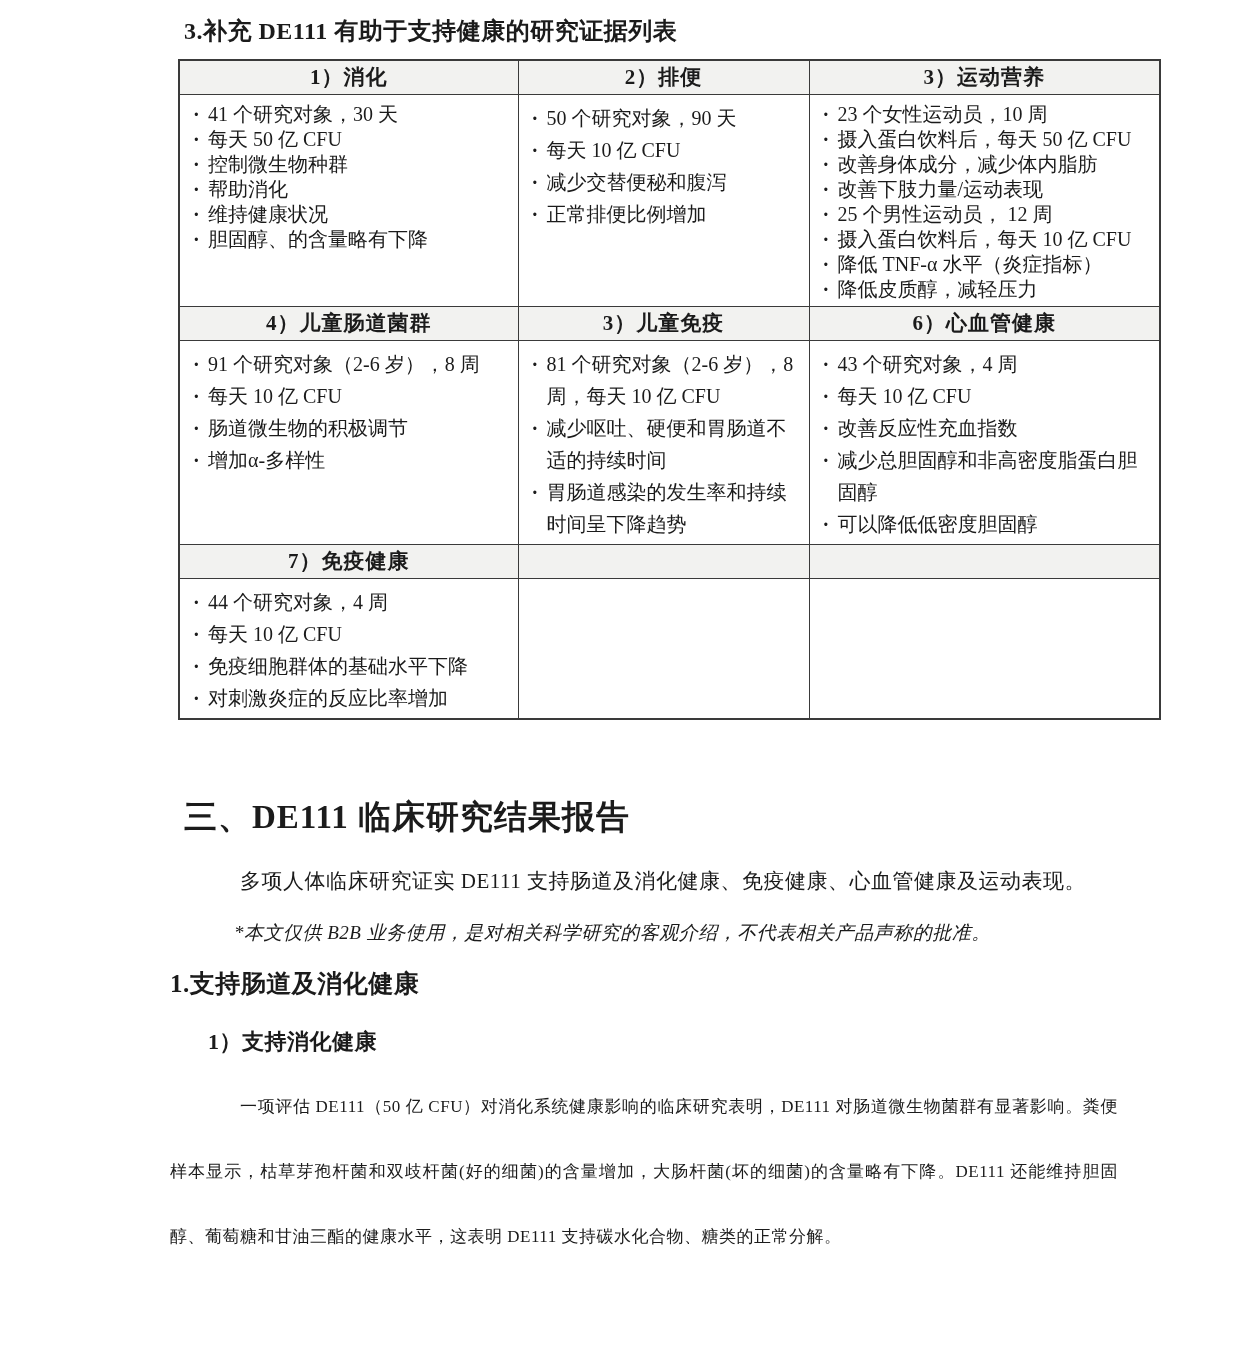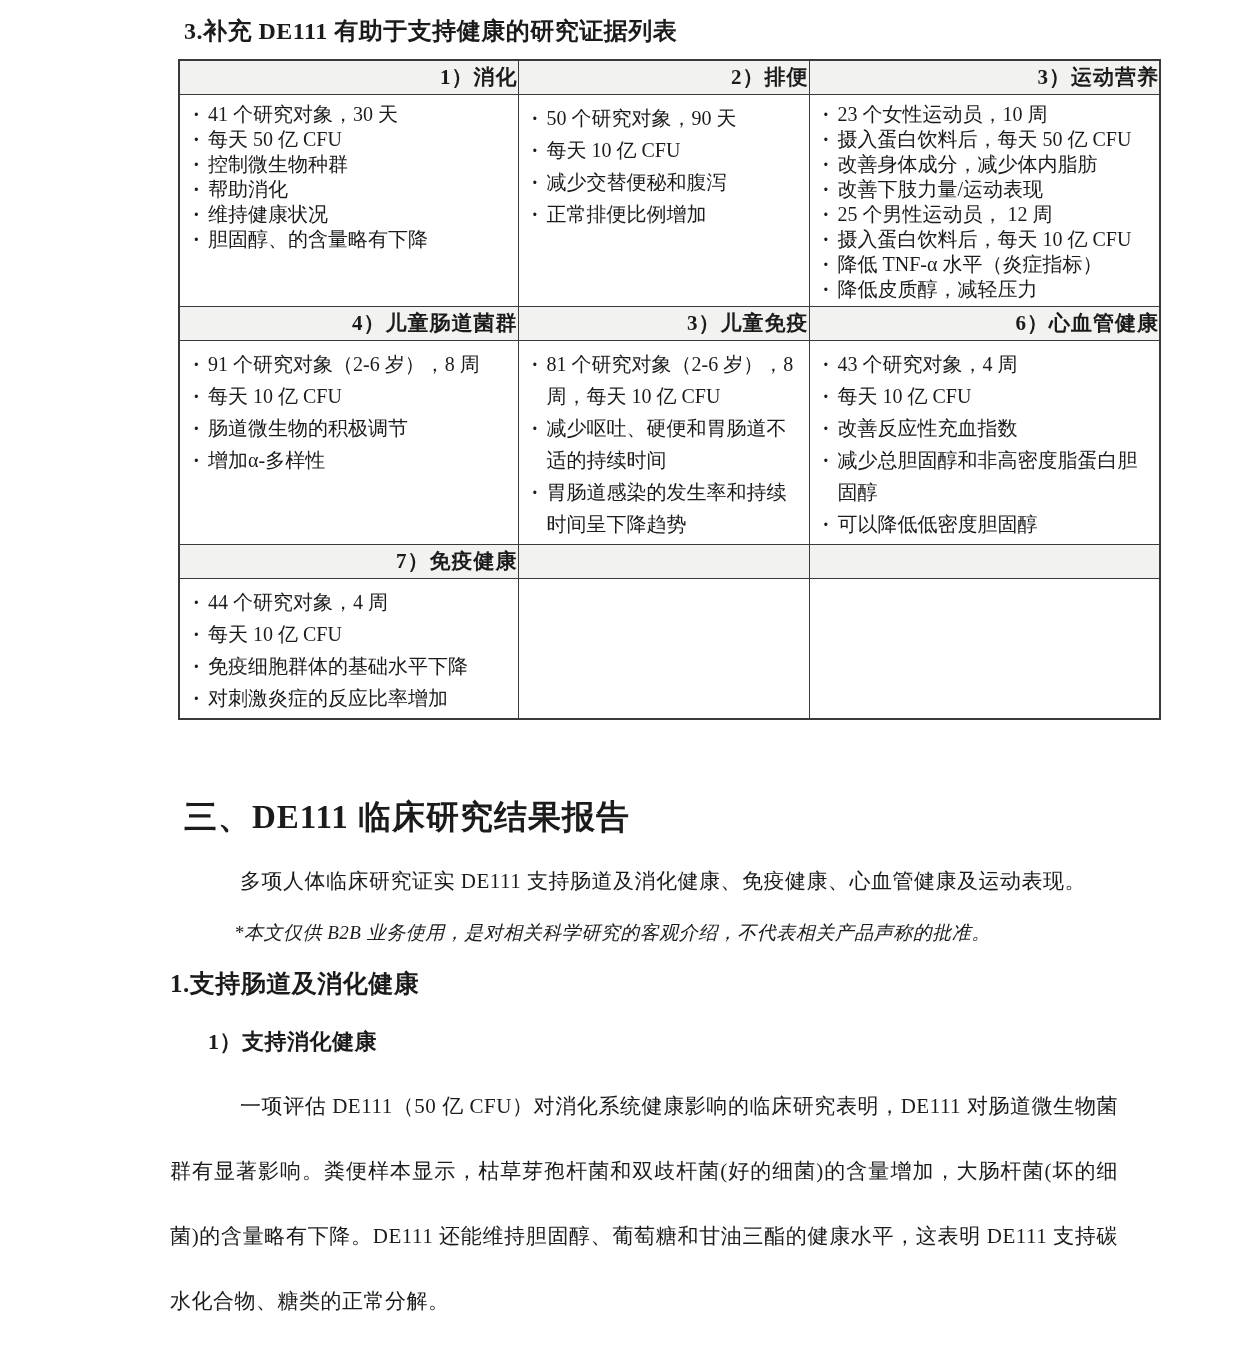--- a/index.html
+++ b/index.html
@@ -24,21 +24,21 @@
     border-collapse:collapse; table-layout:fixed;
     border:2px solid #3a3a3a;
   }
   table.evidence th, table.evidence td {
     border:1.5px solid #3a3a3a;
   }
   table.evidence th {
     height:34px;
     background:#f2f2f0;
     font-size:21px; font-weight:700;
-    text-align:right; vertical-align:middle;
+    text-align:center; vertical-align:middle;
     letter-spacing:1px;
   }
   table.evidence td {
     vertical-align:top;
     padding:7px 8px 4px 8px;
     font-size:20px;
   }
   tr.row-a td { height:200px; }
   tr.row-b td { height:200px; }
   tr.row-c td { height:127px; }
@@ -79,21 +79,21 @@
     letter-spacing:0.5px;
   }
   .sub2-heading {
     margin-top:24px; margin-left:38px;
     font-size:22px; font-weight:700; line-height:32px;
     letter-spacing:0.5px;
   }
   .body-para {
     margin-top:16px;
     width:948px;
-    font-size:21px; line-height:65px;
+    font-size:17px; line-height:65px;
     text-indent:70px; text-align:justify;
     letter-spacing:0.5px;
   }
 </style>
 </head>
 <body>
 
 <div class="page">
 
   <div class="doc-title">3.补充 DE111 有助于支持健康的研究证据列表</div>

